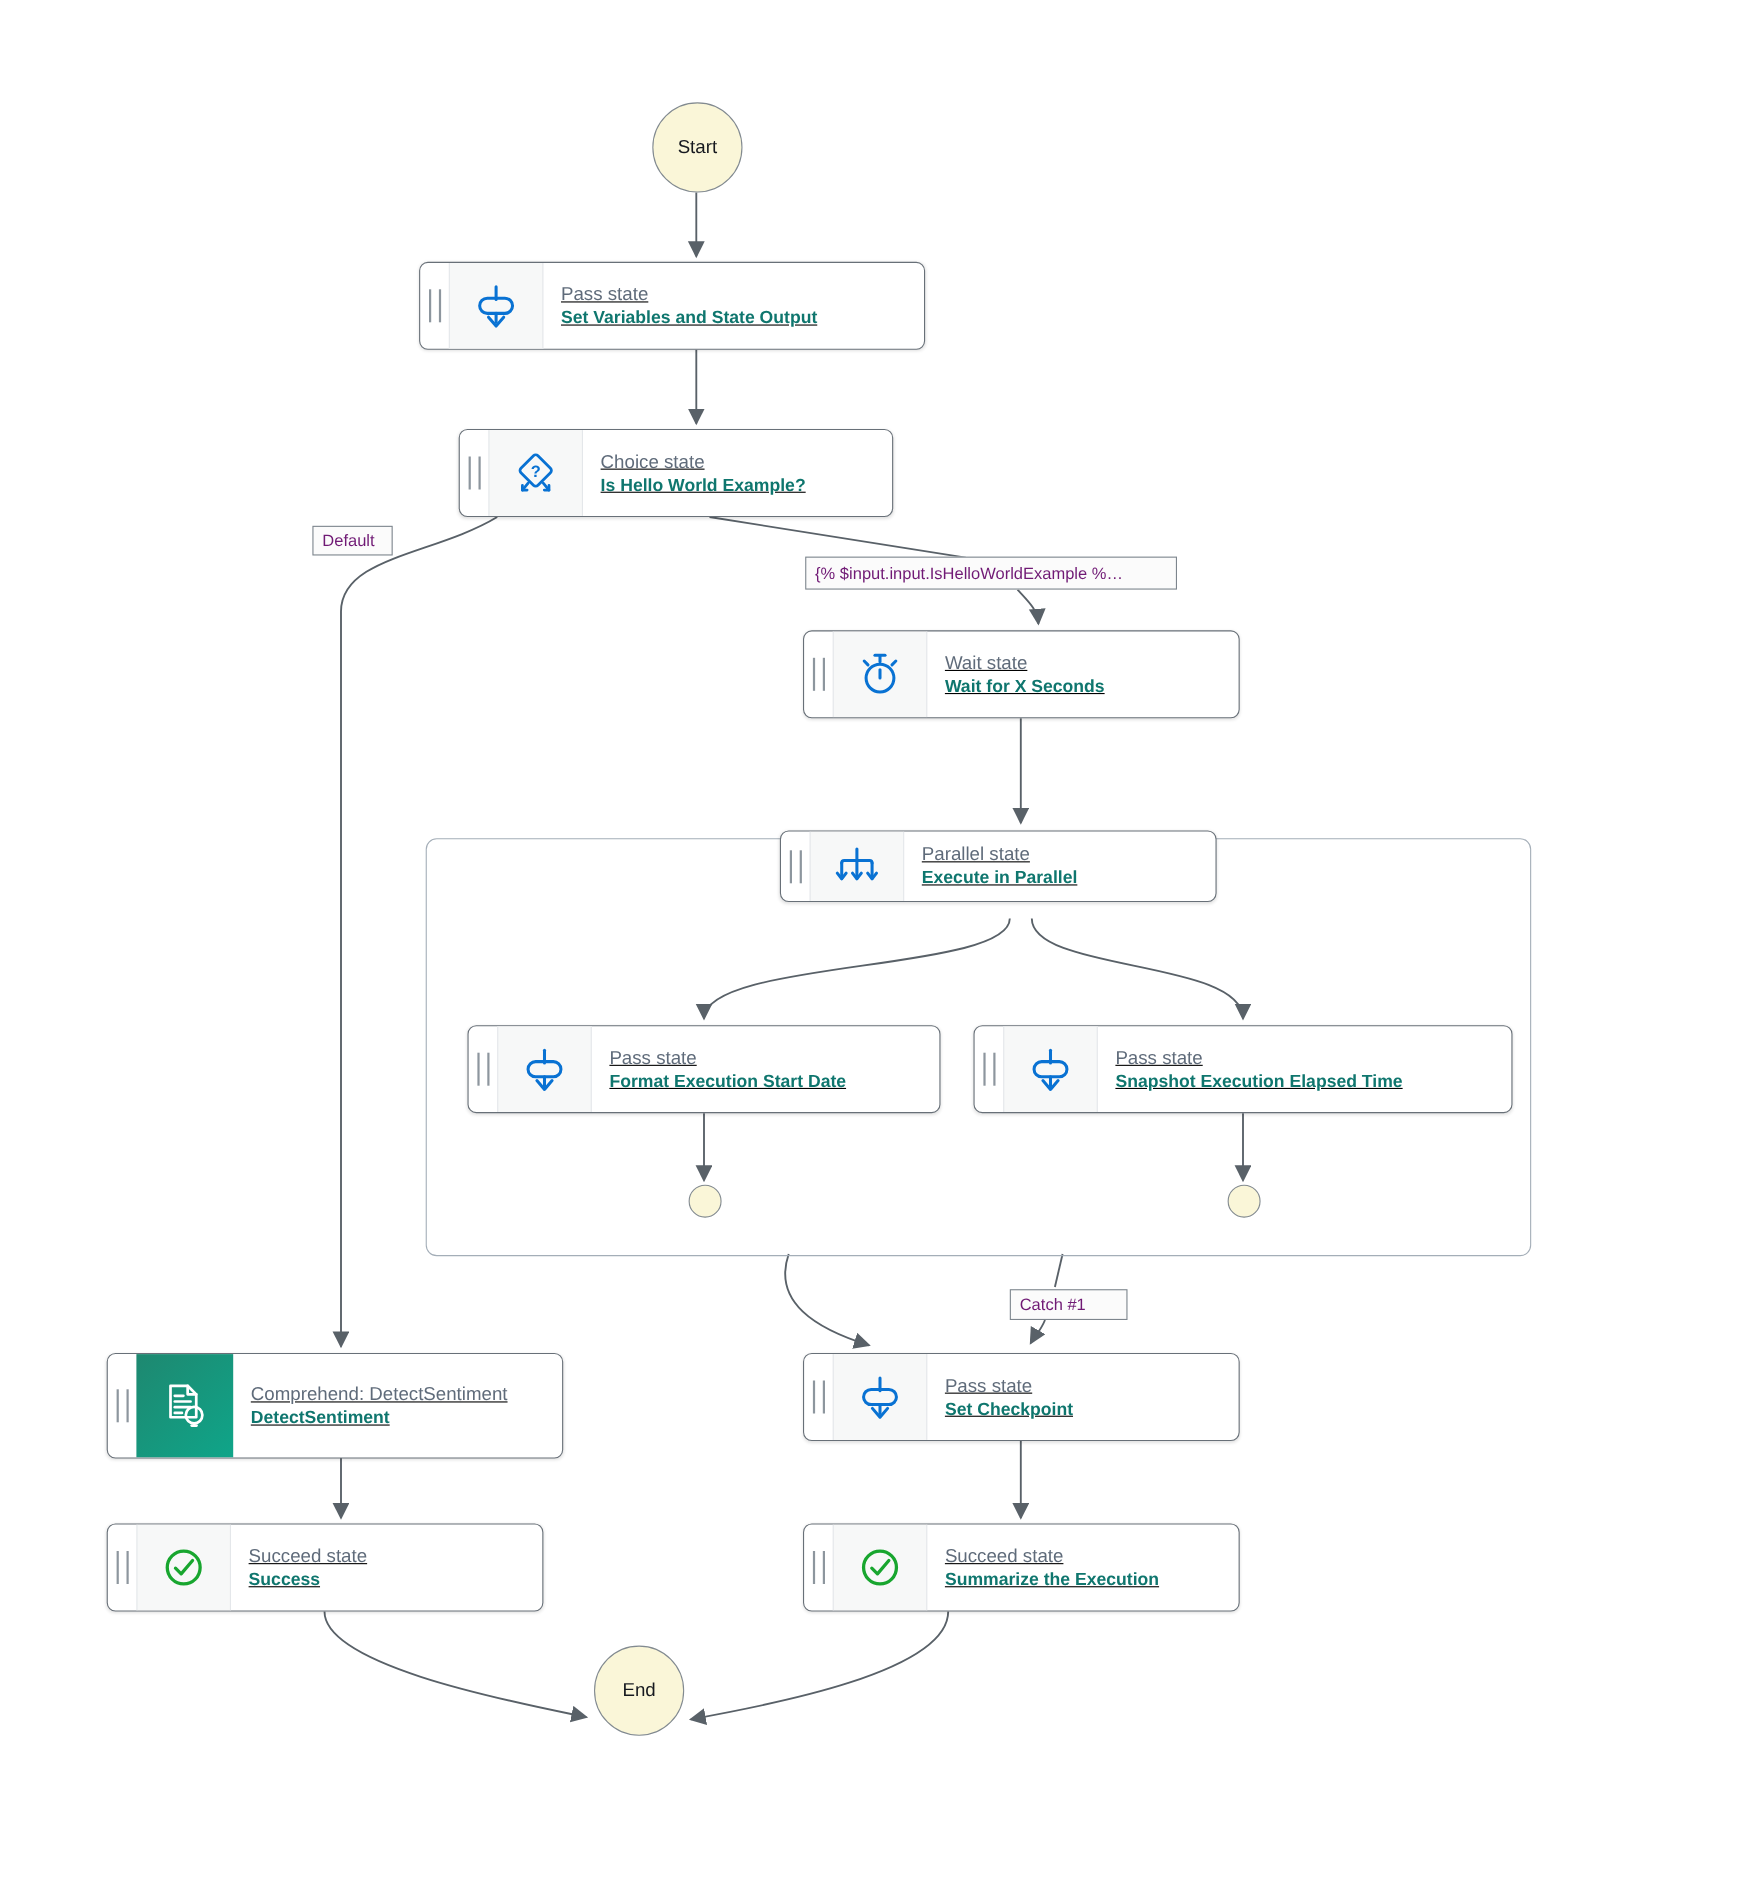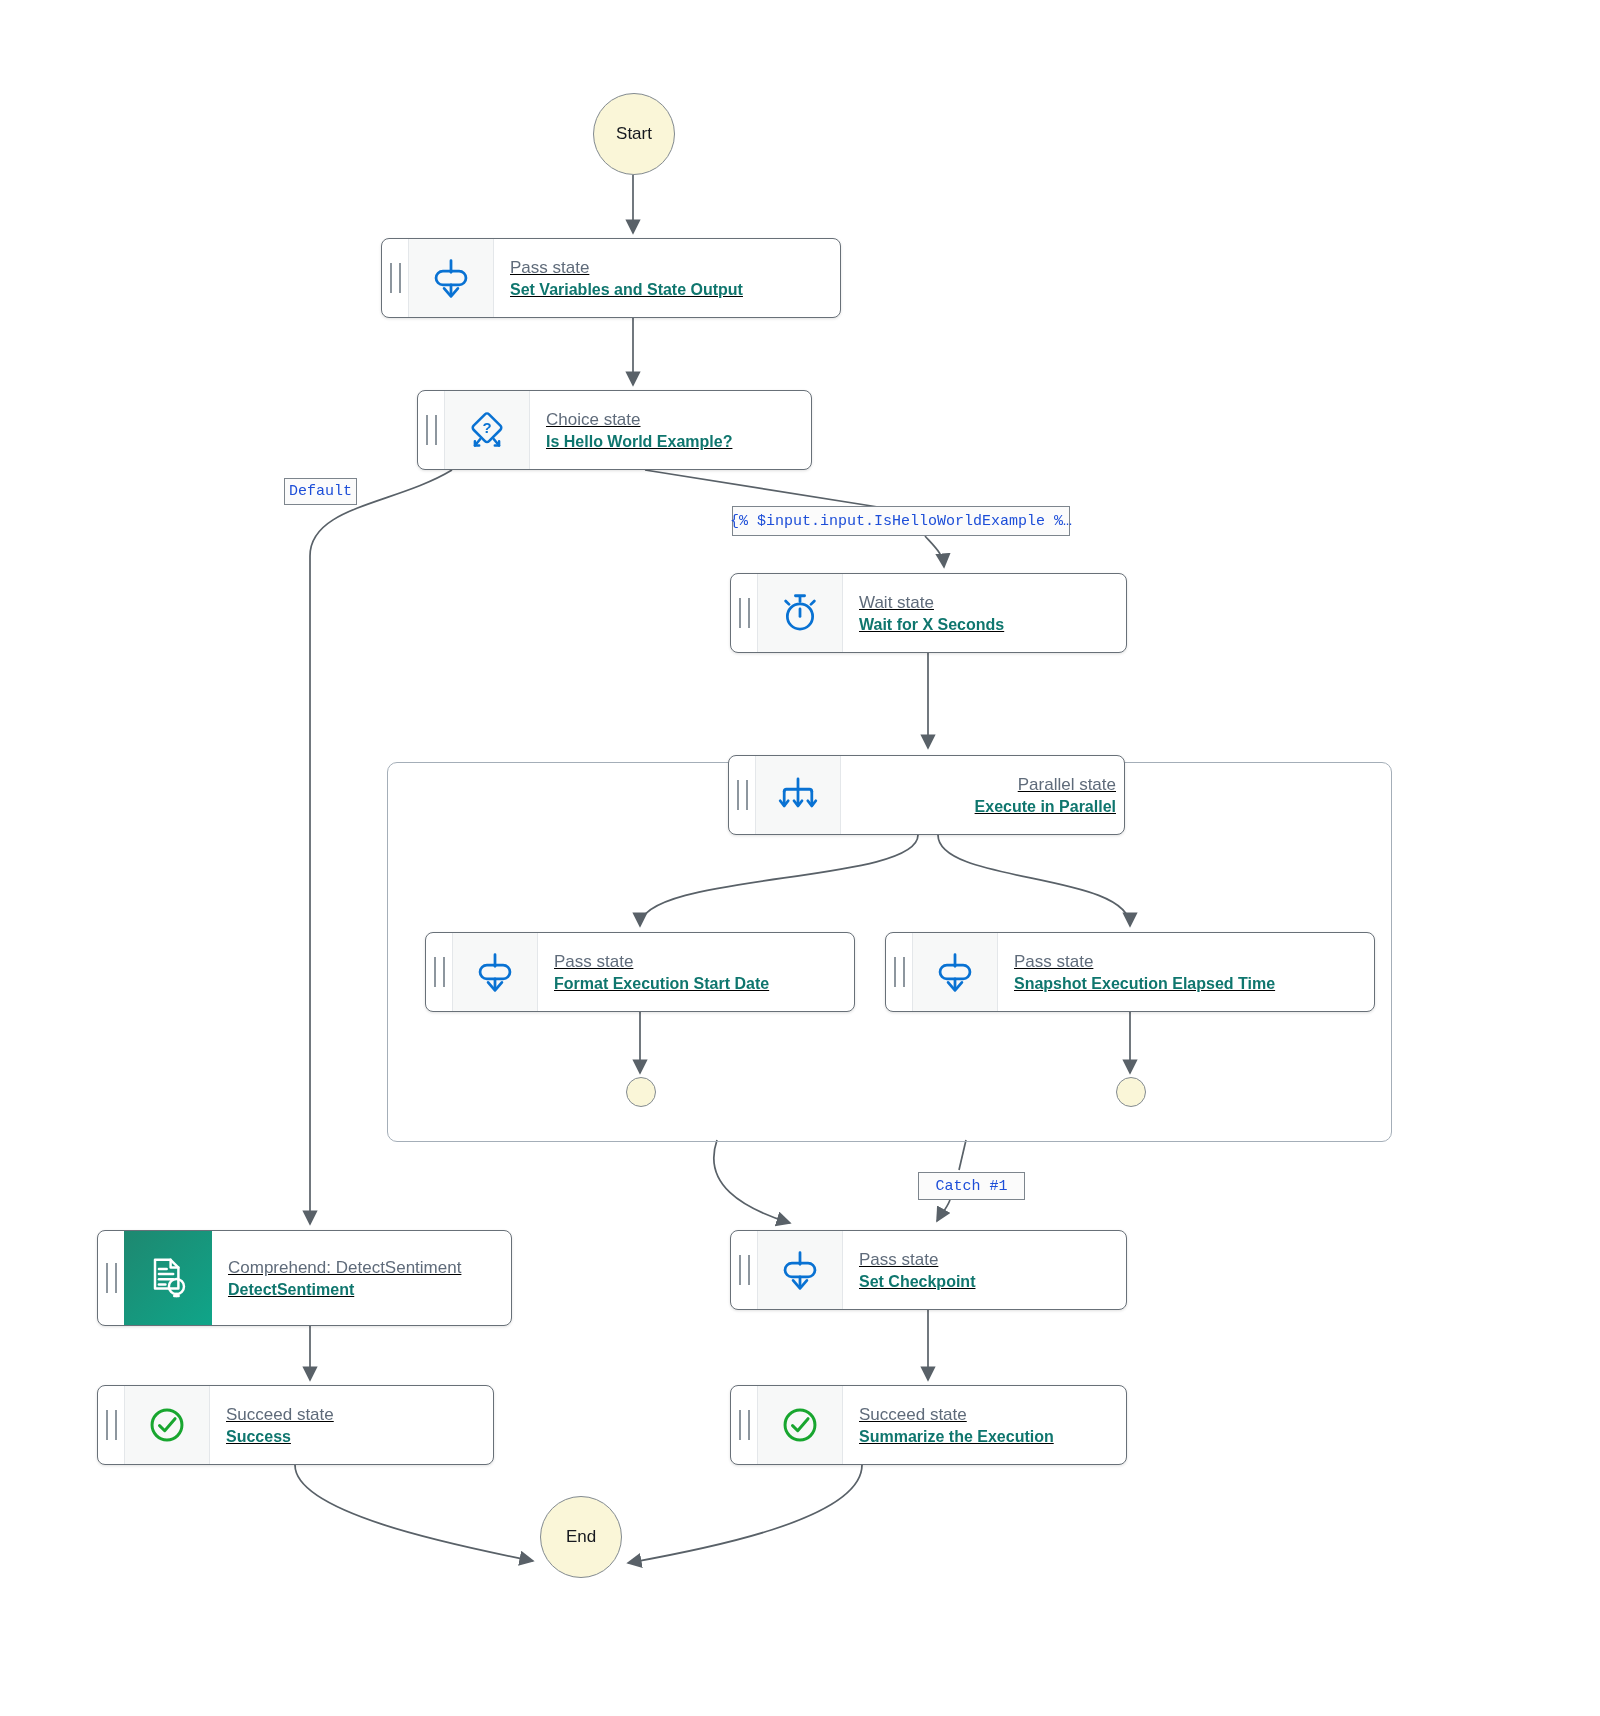--- a/index.html
+++ b/index.html
@@ -26,23 +26,23 @@
         border-left:none;border-right:none;}
   .texts{flex:1;display:flex;flex-direction:column;justify-content:center;padding-left:16px;
          padding-right:8px;gap:3px;min-width:0;text-decoration:underline;}
   .type{font-size:17px;color:#5F6B7A;white-space:nowrap;}
   .title{font-size:16px;color:#0f766e;font-weight:bold;white-space:nowrap;}
 
   
   .group{position:absolute;border:1.5px solid #A4AEB8;border-radius:10px;background:transparent;}
 
   
-  .edge-label{position:absolute;background:#FBFBFB;border:1.3px solid #7D858D;color:#1d4ed8;
-              font-size:15px;display:flex;align-items:center;justify-content:center;
-              box-sizing:border-box;padding:0 8px;white-space:nowrap;font-family:Liberation Mono, monospace;}
+  .edge-label{position:absolute;background:#FBFBFB;border:1.3px solid #7D858D;color:#701a75;
+              font-size:15px;display:flex;align-items:center;justify-content:flex-start;
+              box-sizing:border-box;padding:0 8px;white-space:nowrap;}
 </style>
 </head>
 <body>
 
 <div class="canvas">
 
   <svg class="edges" width="1600" height="1716">
     <defs>
       <marker id="arrow" markerWidth="10" markerHeight="10" refX="8" refY="4.5" orient="auto">
         <path d="M0,0 L9,4.5 L0,9 z" fill="#596168"></path>
@@ -139,21 +139,21 @@
         <line x1="29.5" y1="12.5" x2="32.5" y2="9.5"></line>
           <line x1="10.5" y1="12.5" x2="7.5" y2="9.5"></line>
       </svg>
     </div>
     <div class="texts">
       <div class="type">Wait state</div>
       <div class="title">Wait for X Seconds</div>
     </div>
   </div>
 
-  <div class="node" style="left:728px;top:755px;width:397px;height:80px;text-align:right;">
+  <div class="node" style="left:709px;top:755px;width:397px;height:65px;">
     <div class="handle">
         <div class="grip"></div>
       </div>
     <div class="tile">
       <svg viewBox="0 0 40 40" width="46" height="46" fill="none" stroke="#0972D3" stroke-width="2.4" stroke-linecap="round" stroke-linejoin="round">
         <line x1="20" y1="6" x2="20" y2="15"></line>
           <path d="M8 17 Q8 15 10 15 L30 15 Q32 15 32 17"></path>
         <line x1="8" y1="17" x2="8" y2="29"></line>
           <line x1="20" y1="15" x2="20" y2="29"></line>
           <line x1="32" y1="17" x2="32" y2="29"></line>

